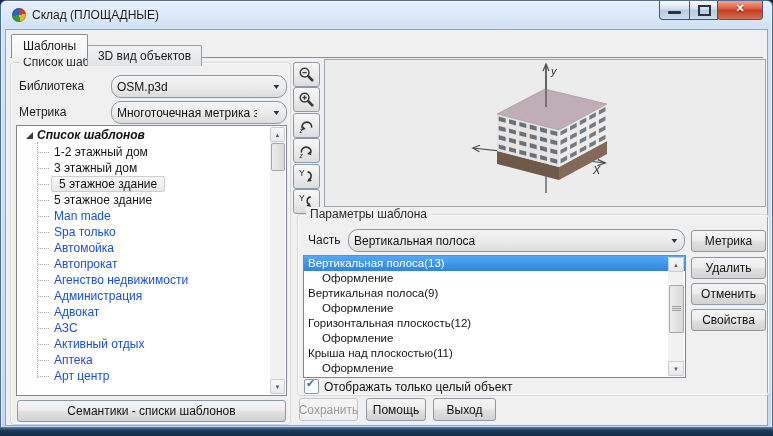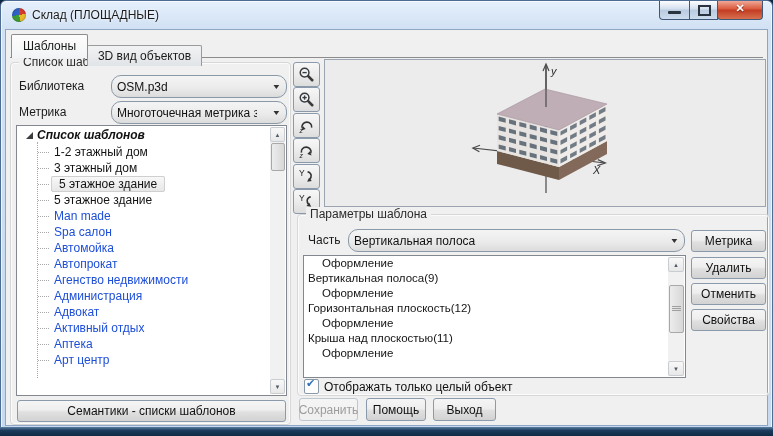--- a/index.html
+++ b/index.html
@@ -148,26 +148,27 @@
         <div class="treelines" style="height:236px;"></div>
         <div class="troot">
           <span class="texp"></span>
           <span class="trootlbl">Список шаблонов</span>
         </div>
         <div class="titem"><span class="hl">1-2 этажный дом</span></div>
         <div class="titem"><span class="hl">3 этажный дом</span></div>
         <div class="titem sel"><span class="hl">5 этажное здание</span></div>
         <div class="titem"><span class="hl">5 этажное здание</span></div>
         <div class="titem dis"><span class="hl">Man made</span></div>
-        <div class="titem dis"><span class="hl">Spa салон</span></div>
+        <div class="titem dis"><span class="hl">Spa только</span></div>
         <div class="titem dis"><span class="hl">Автомойка</span></div>
         <div class="titem dis"><span class="hl">Автопрокат</span></div>
         <div class="titem dis"><span class="hl">Агенство недвижимости</span></div>
         <div class="titem dis"><span class="hl">Администрация</span></div>
         <div class="titem dis"><span class="hl">Адвокат</span></div>
+        <div class="titem dis"><span class="hl">АЗС</span></div>
         <div class="titem dis"><span class="hl">Активный отдых</span></div>
         <div class="titem dis"><span class="hl">Аптека</span></div>
         <div class="titem dis"><span class="hl">Арт центр</span></div>
         <div class="sb">
           <div class="ar up">▲</div>
           <div class="thumb" style="top:16px;height:26px;"></div>
           <div class="ar down">▼</div>
         </div>
       </div>
 
@@ -288,20 +289,21 @@
     <div class="group" style="left:291px;top:184px;width:471px;height:180px;">
       <div class="glabel">Параметры шаблона</div>
 
       <div class="flabel" style="left:10px;top:18px;">Часть</div>
       <div class="combo" style="left:50px;top:14px;width:325px;">
         <span>Вертикальная полоса</span>
         <span class="arr">▼</span>
       </div>
 
       <div class="list" style="left:5px;top:40px;width:381px;height:121px;">
+        <div class="lrow sel">Вертикальная полоса(13)</div>
         <div class="lrow ind">Оформление</div>
         <div class="lrow">Вертикальная полоса(9)</div>
         <div class="lrow ind">Оформление</div>
         <div class="lrow">Горизонтальная плоскость(12)</div>
         <div class="lrow ind">Оформление</div>
         <div class="lrow">Крыша над плоскостью(11)</div>
         <div class="lrow ind">Оформление</div>
         <div class="sb" style="width:16px;">
           <div class="ar up" style="width:16px;">▲</div>
           <div class="thumb" style="top:28px;height:46px;left:1px;width:13px;">

